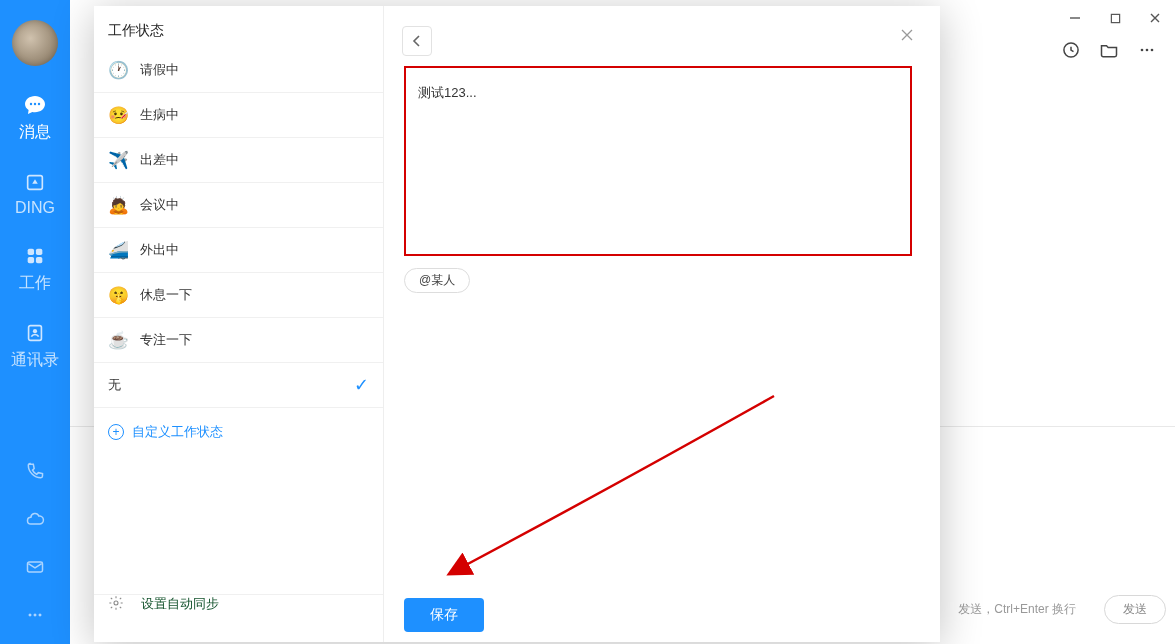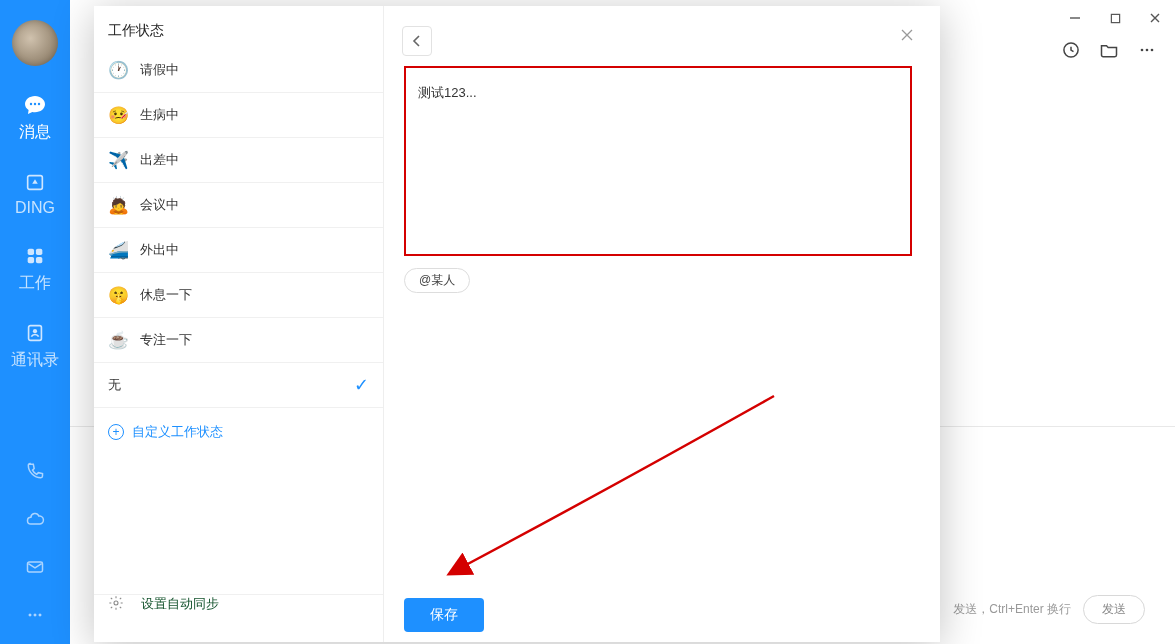--- a/index.html
+++ b/index.html
@@ -58,22 +58,22 @@
   .win-btn { width: 40px; height: 36px; display:flex; align-items:center; justify-content:center; cursor:pointer; color:#555; }
   .top-right-icons {
     position: absolute;
     top: 40px; right: 18px;
     display: flex; gap: 18px; color:#444;
   }
   .tri-icon { width:20px; height:20px; cursor:pointer; display:flex; align-items:center; justify-content:center; }
 
   .send-bar {
     position: absolute;
-    bottom: 20px; right: 30px;
-    display: flex; align-items: center; gap: 12px;
+    bottom: 20px; right: 9px;
+    display: flex; align-items: center; gap: 28px;
     color: #999; font-size: 12px; justify-content: center;
   }
   .send-btn {
     border: 1px solid #d8d8d8; background:#fff; color:#888;
     padding: 5px 18px; border-radius: 16px; font-size:12px;
   }
 
   
   .main-divider {
     position: absolute; left: 0; right: 0; top: 426px;

